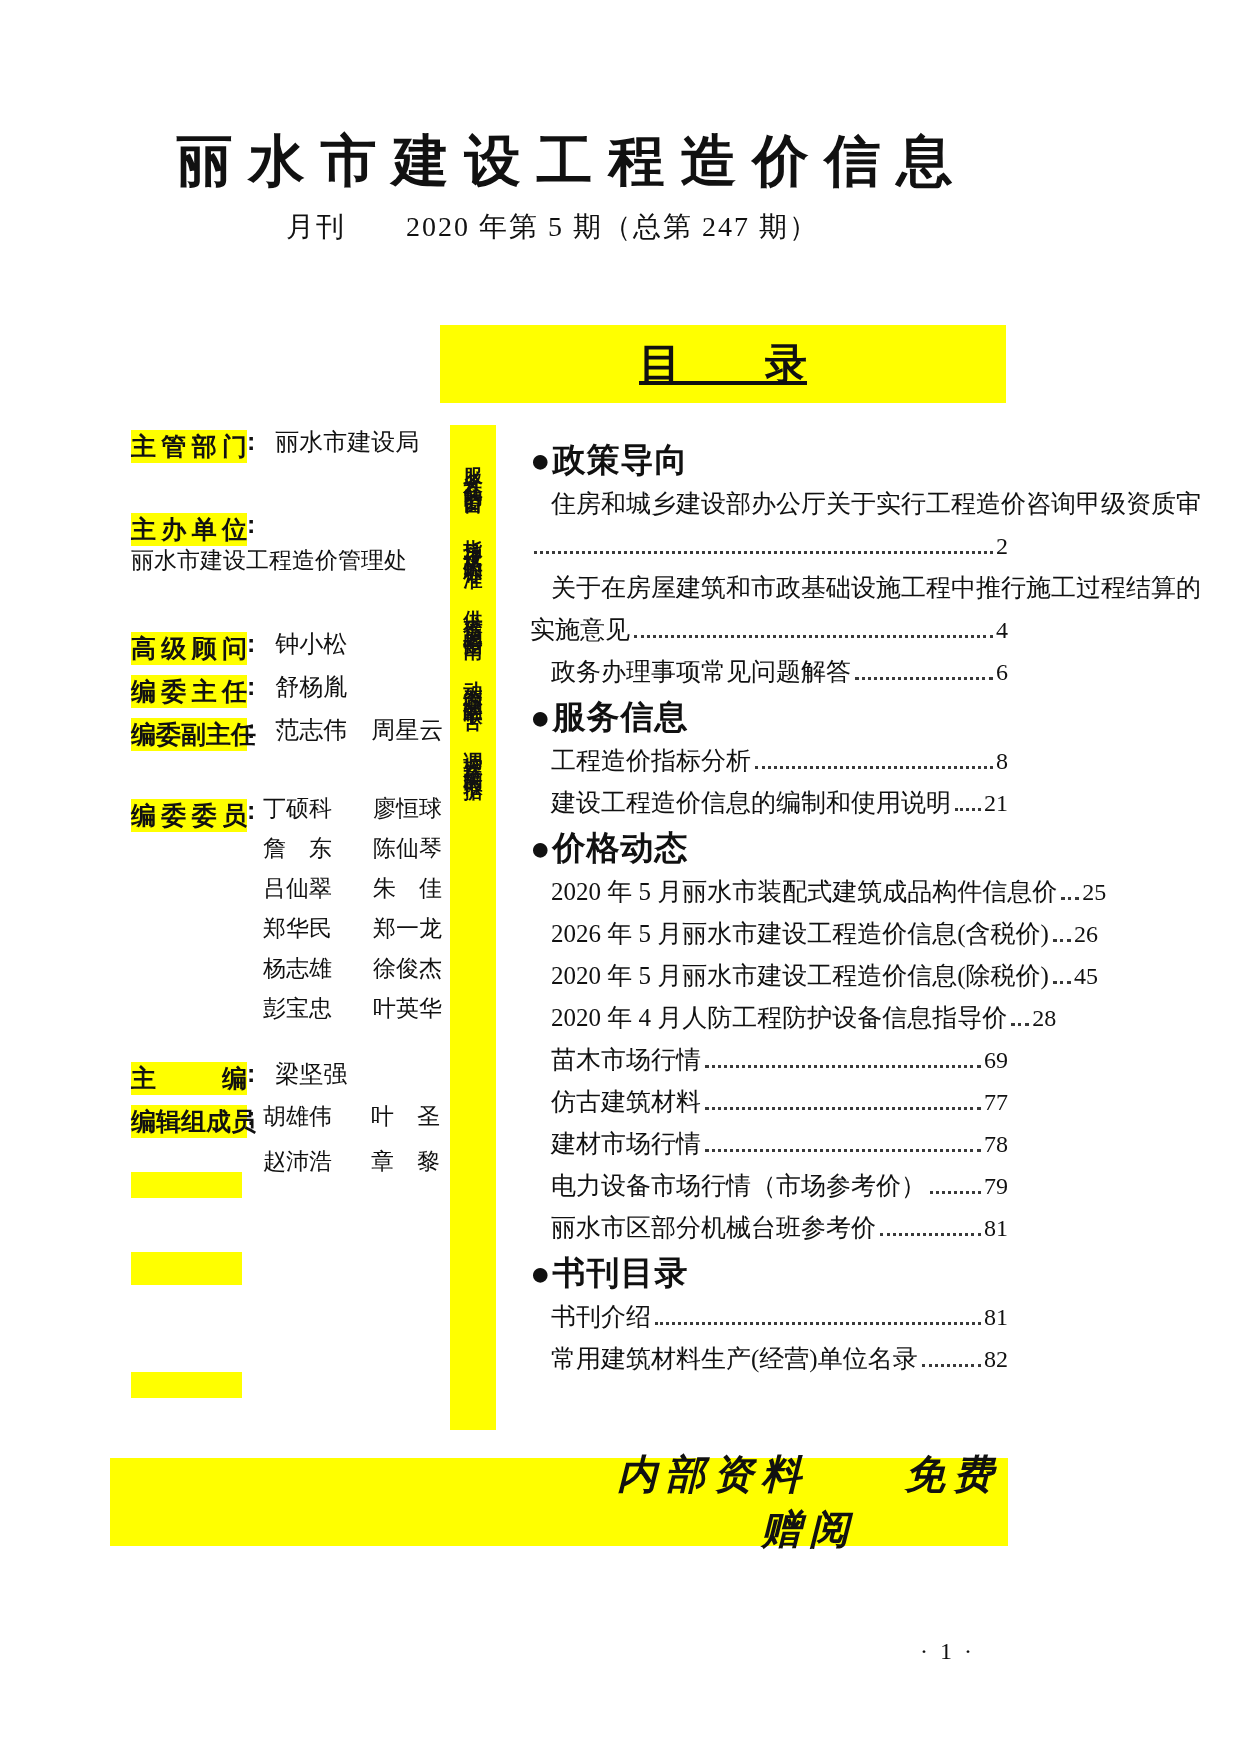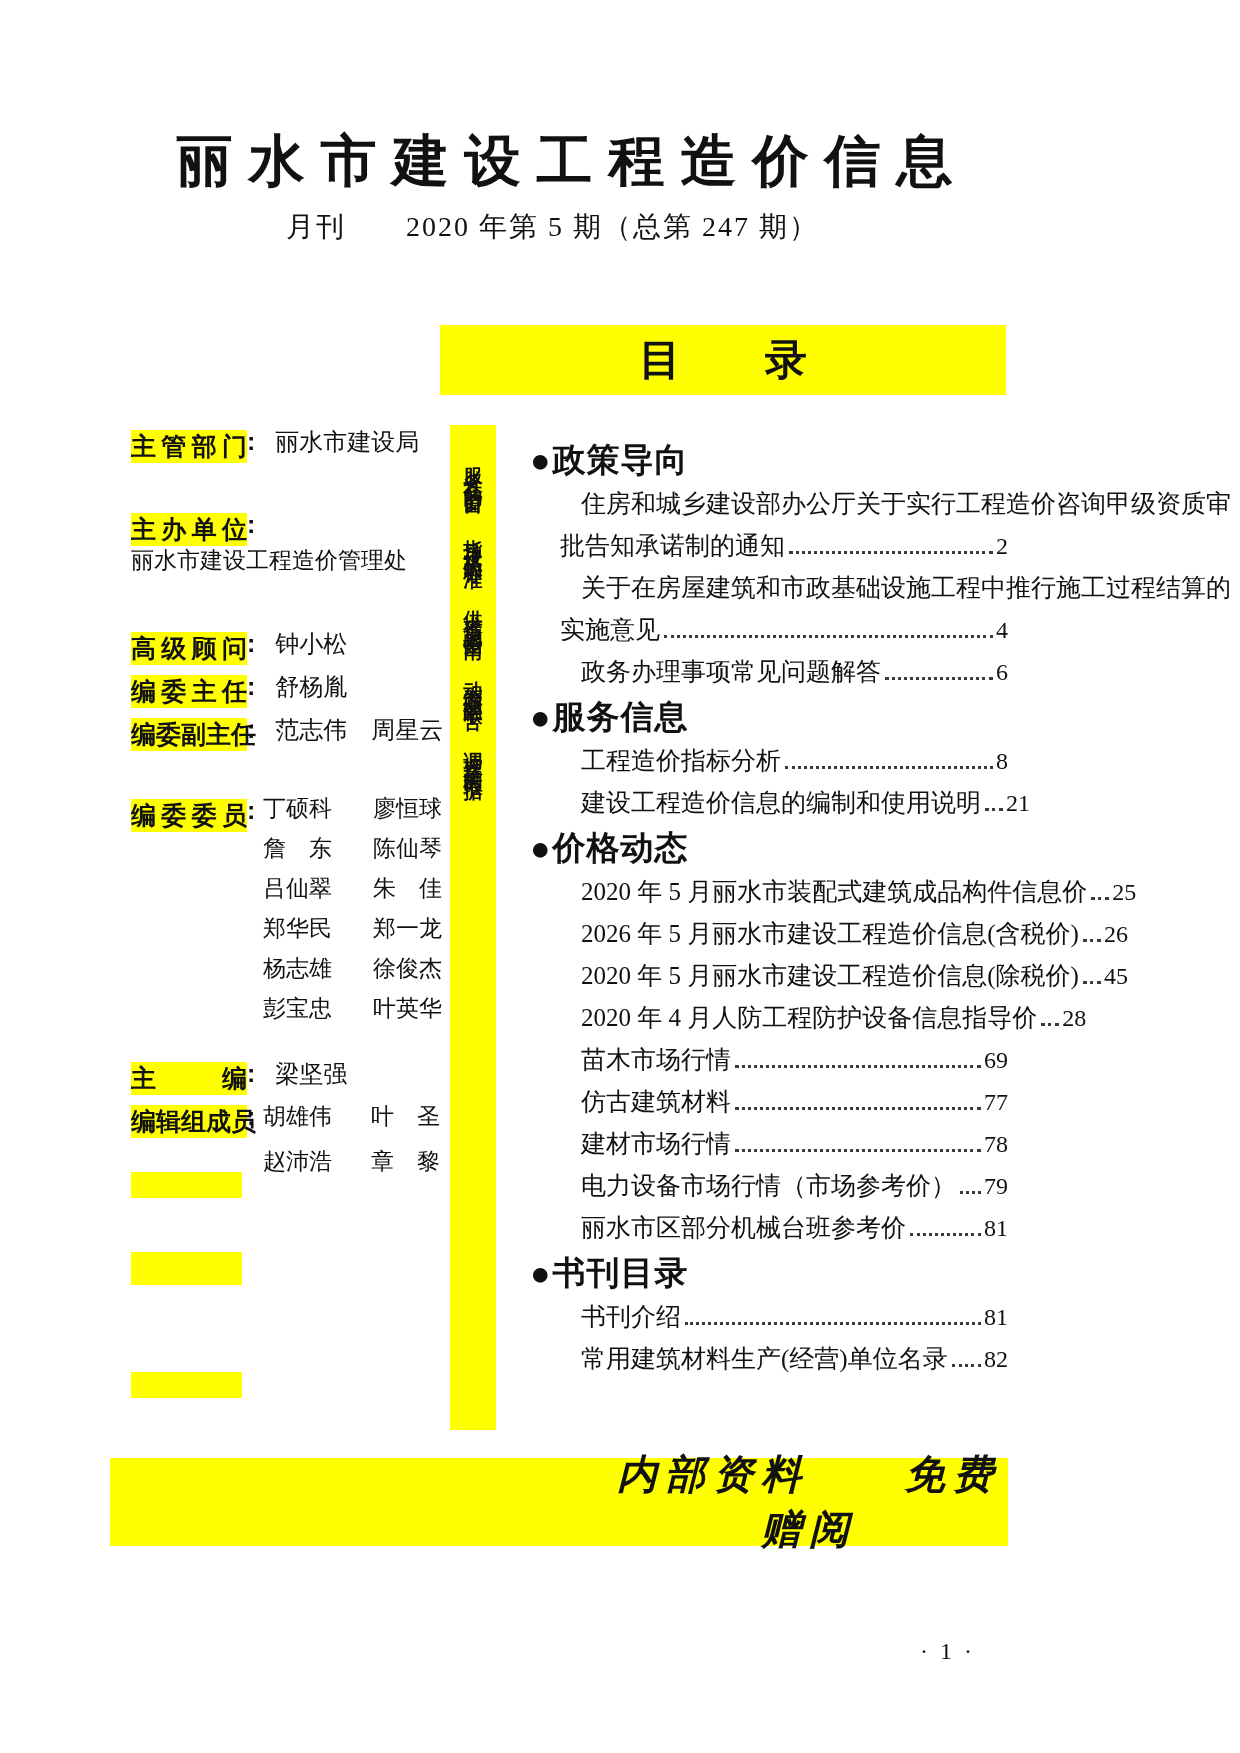--- a/index.html
+++ b/index.html
@@ -23,24 +23,24 @@
   }
   .issue-line {
     top:208px; left:0; width:1105px;
     text-align:center;
     font-size:28px;
     letter-spacing:2px;
   }
 
   
   .toc-banner {
-    left:440px; top:325px; width:566px; height:70px;
+    left:440px; top:325px; width:566px; height:78px;
     background:#FFFF00;
     display:flex; align-items:center; justify-content:center;
-    font-size:42px; font-weight:bold;
+    font-size:42px; font-weight:bold;text-decoration:underline;
   }
 
   
   .m-row { position:absolute; left:131px; white-space:nowrap;margin-top:8px; }
   .m-label {
     display:inline-block; width:116px;
     background:#FFFF00;
     font-family:"Liberation Sans", sans-serif;
     font-weight:bold; font-size:25px; line-height:33px;
     text-align:justify; text-align-last:justify;
@@ -78,21 +78,20 @@
     display:flex; align-items:center;
     font-family:"Liberation Sans", sans-serif;
     font-weight:bold; font-size:33px; line-height:47px;
     letter-spacing:1px;
   }
   .toc-header .bullet { font-size:34px; line-height:1; margin-right:1px; }
   .toc-line {
     display:flex; align-items:baseline;
     font-size:25px; line-height:42px;
     white-space:nowrap;
-    margin-left:30px;
   }
   .toc-line.indent { padding-left:21px; }
   .toc-line .t { flex:0 0 auto; }
   .leader {
     flex:1 1 auto; min-width:18px;
     border-bottom:3px dotted #3a3a3a;
     margin:0 3px 9px 4px;
   }
   .pg { flex:0 0 auto; font-size:24px; }
 
@@ -213,21 +212,20 @@
 <div class="abs toc">
 
   <div class="toc-header">
     <span class="bullet">●</span>
     <span>政策导向</span>
   </div>
   <div class="toc-line indent">
     <span class="t">住房和城乡建设部办公厅关于实行工程造价咨询甲级资质审</span>
   </div>
   <div class="toc-line">
-    <span class="t">批告知承诺制的通知</span>
     <span class="leader"></span>
     <span class="pg">2</span>
   </div>
   <div class="toc-line indent">
     <span class="t">关于在房屋建筑和市政基础设施工程中推行施工过程结算的</span>
   </div>
   <div class="toc-line">
     <span class="t">实施意见</span>
     <span class="leader"></span>
     <span class="pg">4</span>

